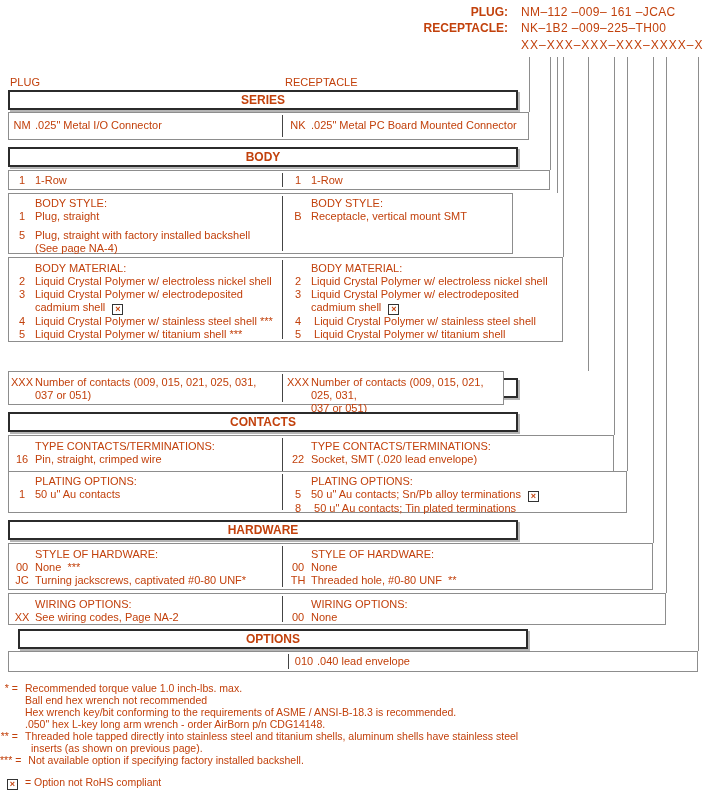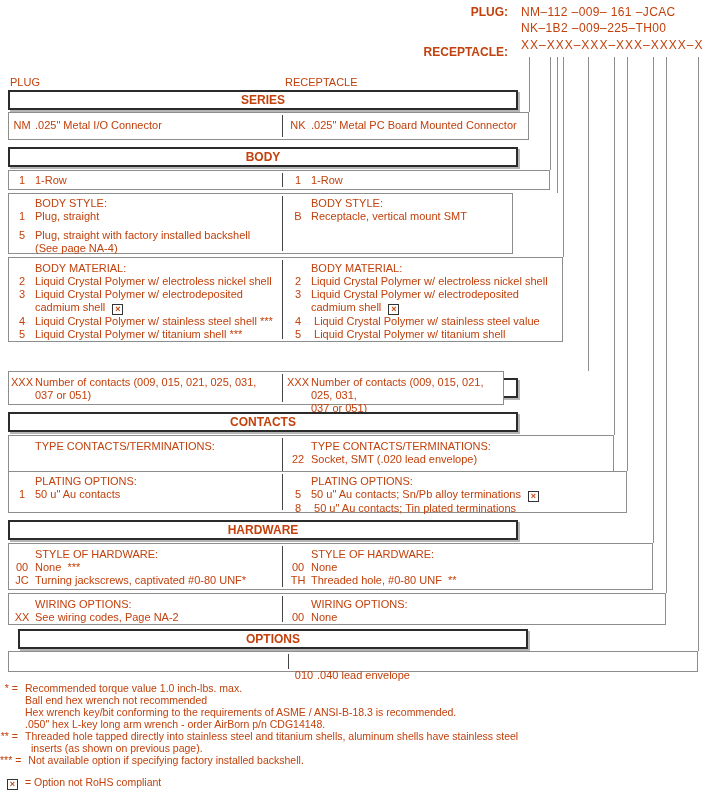--- a/index.html
+++ b/index.html
@@ -37,21 +37,21 @@
   .ind6{padding-left:6px;}
   .legend{margin-top:10px;}
 </style>
 </head>
 <body>
 
 <div class="canvas">
 
   <div class="pn-label" style="top:5px;">PLUG:</div>
   <div class="pn-value" style="top:5px;">NM–112 –009– 161 –JCAC</div>
-  <div class="pn-label" style="top:21px;margin-top:24px;">RECEPTACLE:</div>
+  <div class="pn-label" style="top:21px;">RECEPTACLE:</div>
   <div class="pn-value" style="top:21px;">NK–1B2 –009–225–TH00</div>
   <div class="pn-value" style="top:38px;letter-spacing:1px;">XX–XXX–XXX–XXX–XXXX–XXX</div>
 
   <div class="stub" style="left:529px;height:55px;"></div>
   <div class="stub" style="left:550px;height:113px;"></div>
   <div class="stub" style="left:557px;height:136px;"></div>
   <div class="stub" style="left:563px;height:200px;"></div>
   <div class="stub" style="left:588px;height:314px;"></div>
   <div class="stub" style="left:614px;height:378px;"></div>
   <div class="stub" style="left:627px;height:414px;"></div>
@@ -169,21 +169,21 @@
       <div class="item">
         <span class="code">3</span>
         <span class="desc">Liquid Crystal Polymer w/ electrodeposited</span>
       </div>
       <div class="item">
         <span class="code"></span>
         <span class="desc"><span>cadmium shell</span><span class="xbox">×</span></span>
       </div>
       <div class="item">
         <span class="code">4</span>
-        <span class="desc"> Liquid Crystal Polymer w/ stainless steel value</span>
+        <span class="desc"> Liquid Crystal Polymer w/ stainless steel shell</span>
       </div>
       <div class="item">
         <span class="code">5</span>
         <span class="desc"> Liquid Crystal Polymer w/ titanium shell</span>
       </div>
     </div>
   </div>
 
   <div class="hdr-box" style="top:349px;margin-top:29px;">SIZE</div>
   <div class="row-box" style="top:371px;height:34px;width:496px;">
@@ -211,20 +211,24 @@
   </div>
 
   <div class="hdr-box" style="top:412px;">CONTACTS</div>
 
   <div class="row-box" style="top:435px;height:41px;width:606px;">
     <div class="divider" style="left:273px;"></div>
     <div class="half hl pt4">
       <div class="item">
         <span class="code"></span>
         <span class="desc">TYPE CONTACTS/TERMINATIONS:</span>
+      </div>
+      <div class="item">
+        <span class="code">16</span>
+        <span class="desc">Pin, straight, crimped wire</span>
       </div>
     </div>
     <div class="half hr pt4">
       <div class="item">
         <span class="code"></span>
         <span class="desc">TYPE CONTACTS/TERMINATIONS:</span>
       </div>
       <div class="item">
         <span class="code">22</span>
         <span class="desc">Socket, SMT (.020 lead envelope)</span>
@@ -314,21 +318,21 @@
       <div class="item">
         <span class="code">00</span>
         <span class="desc">None</span>
       </div>
     </div>
   </div>
 
   <div class="hdr-box" style="top:629px;margin-left:10px;">OPTIONS</div>
   <div class="row-box" style="top:651px;height:21px;width:690px;">
     <div class="divider" style="left:279px;"></div>
-    <div class="half pt3" style="left:282px;right:2px;margin-top:14px;">
+    <div class="half pt3" style="left:282px;right:2px;">
       <div class="item">
         <span class="code">010</span>
         <span class="desc">.040 lead envelope</span>
       </div>
     </div>
   </div>
 
   <div class="fnwrap">
     <div class="fn">
       <span class="fnm">* =</span>

